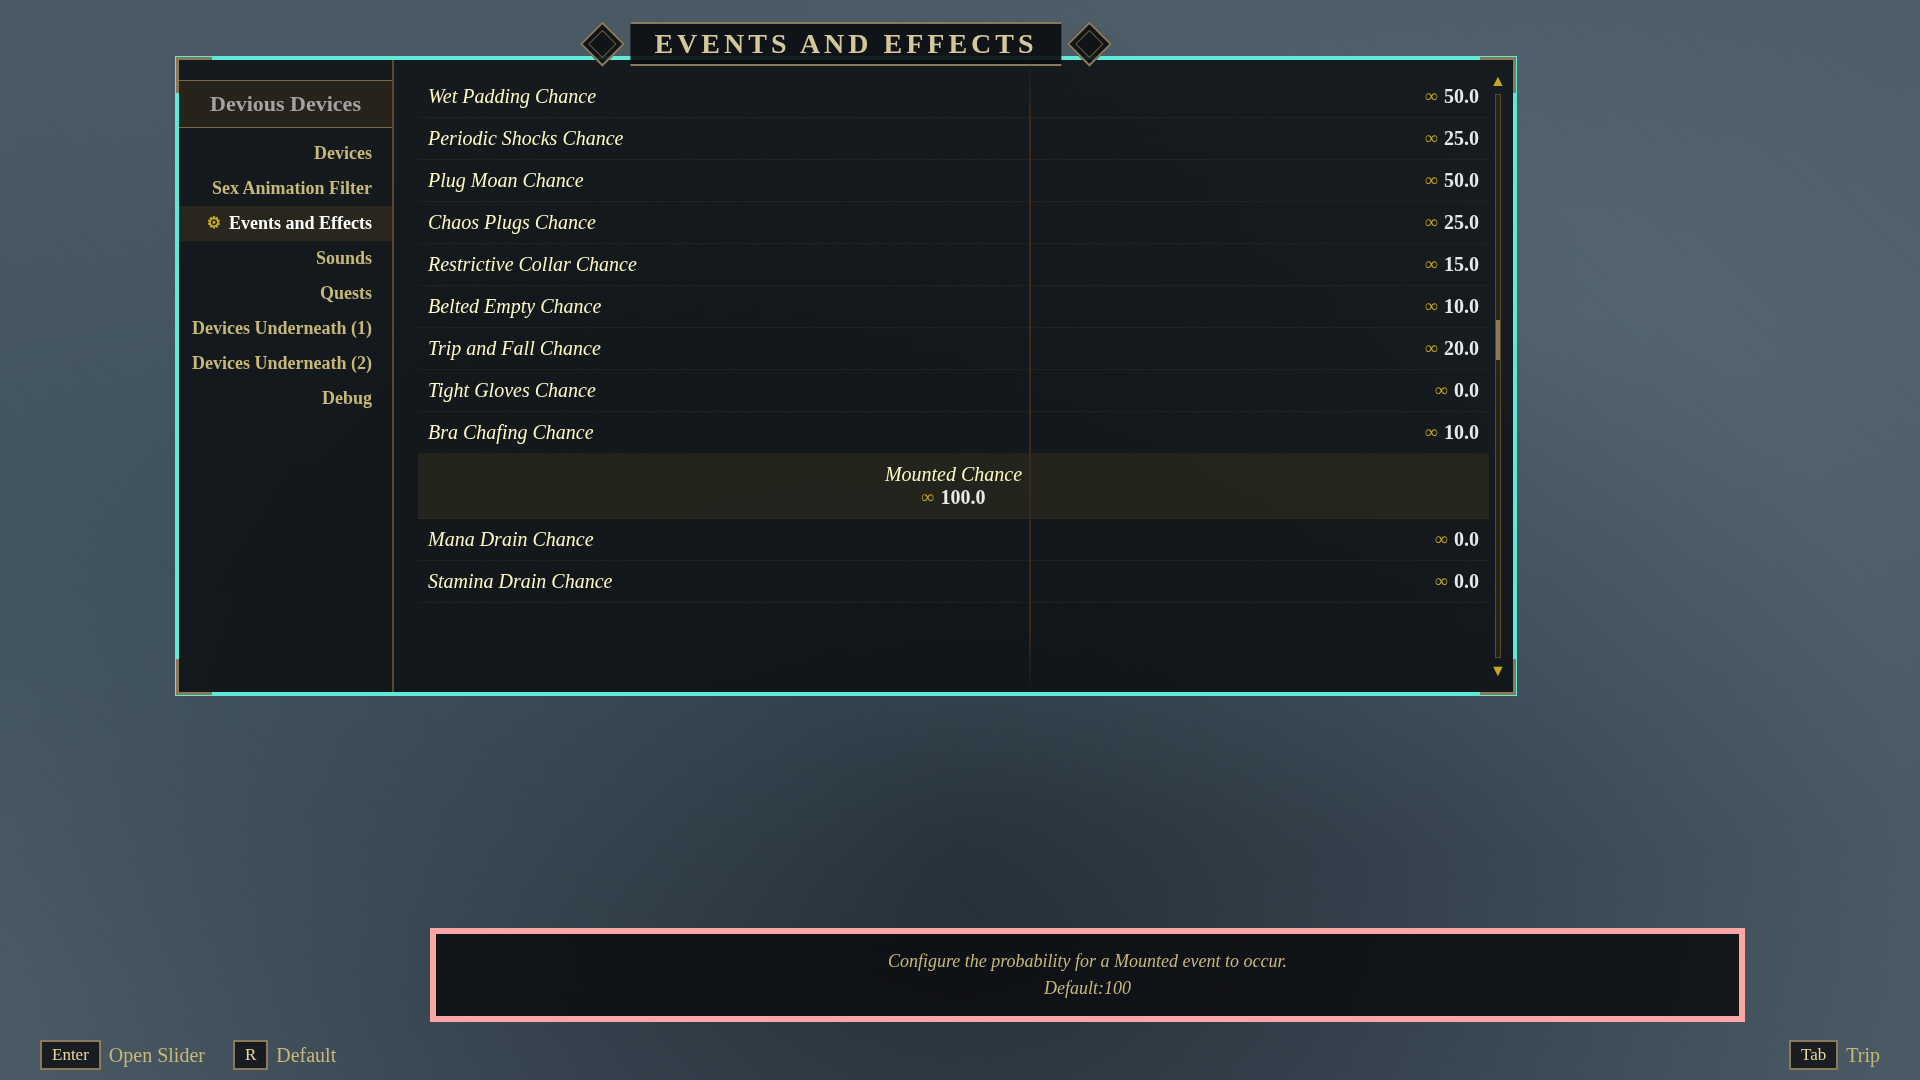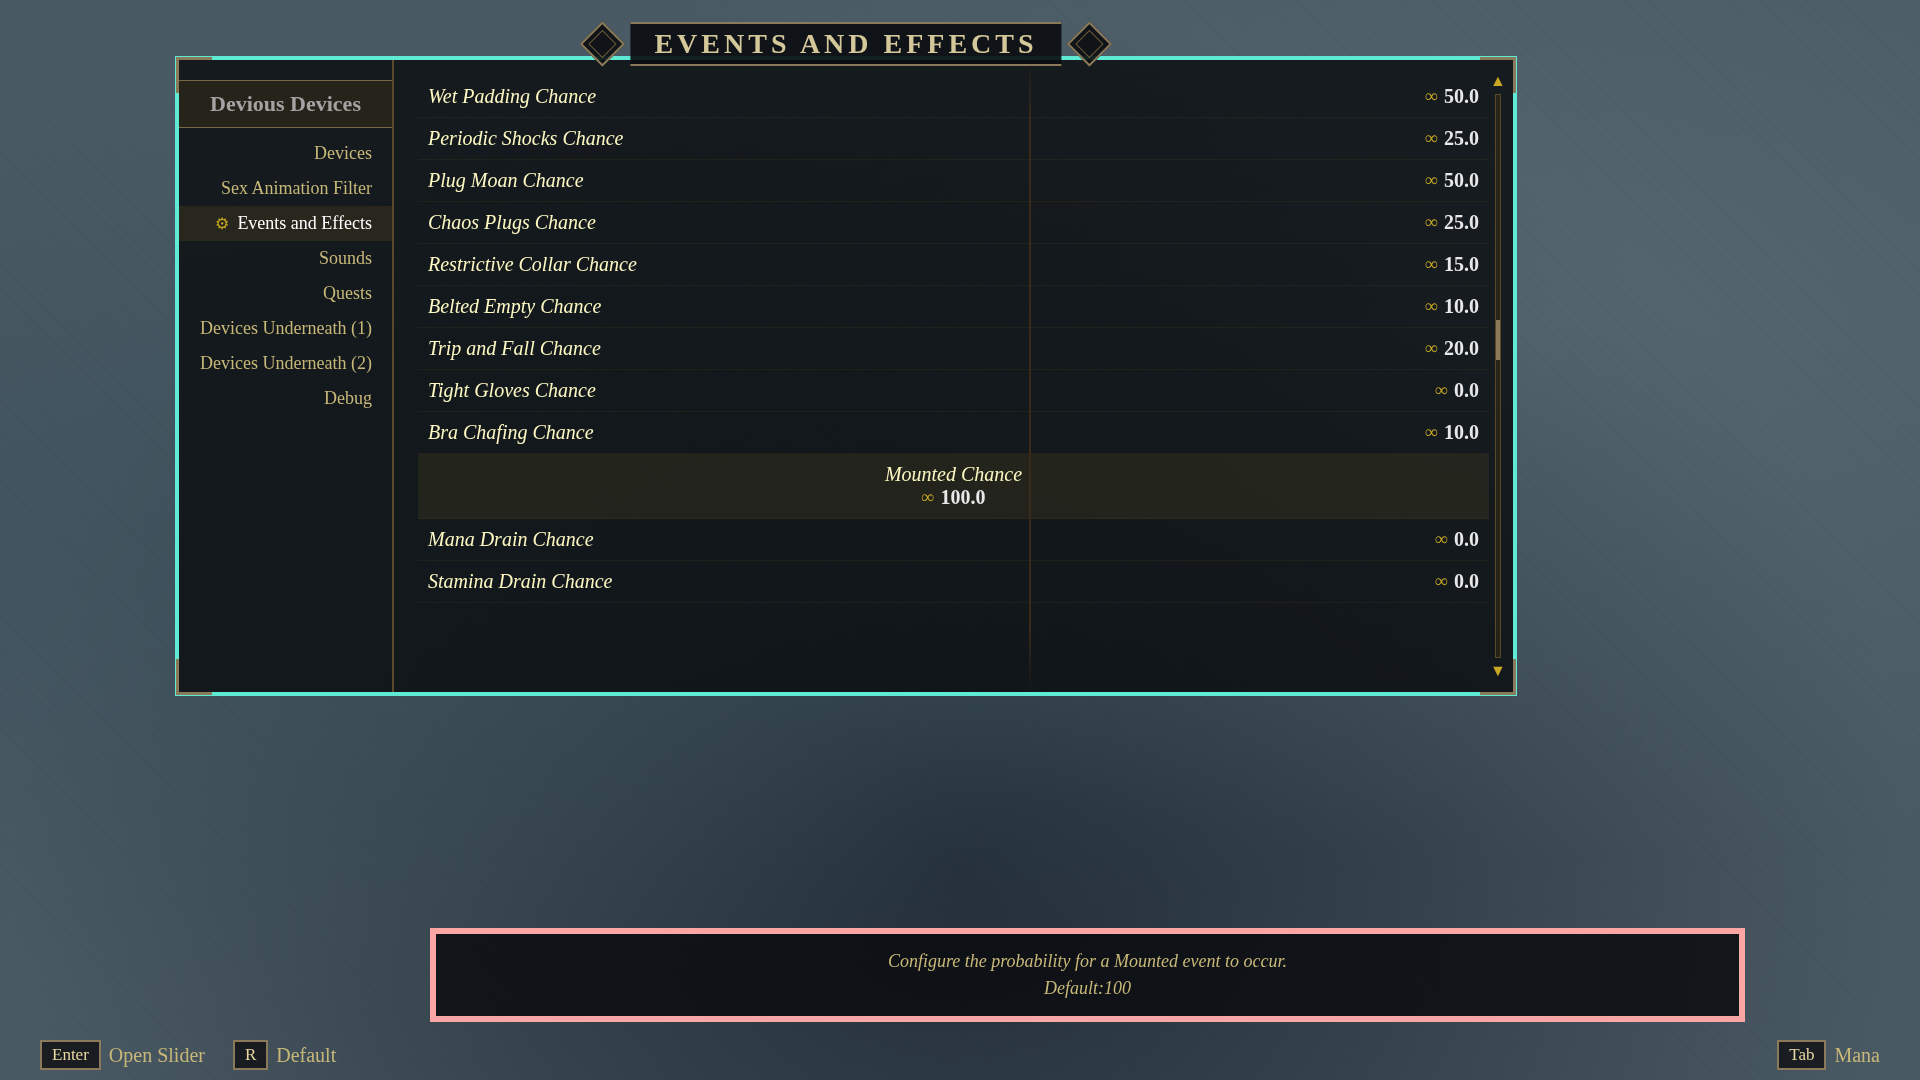--- a/index.html
+++ b/index.html
@@ -122,23 +122,23 @@
       border-bottom: 1px solid #7a6a4a;
     }
 
     .sidebar-item {
       color: #c8b878;
       font-size: 18px;
       text-align: right;
       padding: 7px 20px 7px 10px;
       cursor: pointer;
       display: flex;
-      align-items: center;
       justify-content: flex-end;
       gap: 8px;
+      font-weight: bold;
     }
 
     .sidebar-item.active {
       color: #ffffff;
       background: rgba(100, 80, 30, 0.25);
     }
 
     .sidebar-item .icon-gear {
       color: #c8a820;
       font-size: 16px;
@@ -446,15 +446,15 @@
       <span class="control-key">Enter</span>
       <span>Open Slider</span>
     </div>
     <div class="control-item">
       <span class="control-key">R</span>
       <span>Default</span>
     </div>
   </div>
   <div class="control-item">
     <span class="control-key">Tab</span>
-    <span>Mana</span>
+    <span>Trip</span>
   </div>
 </div>
 
 </body></html>

